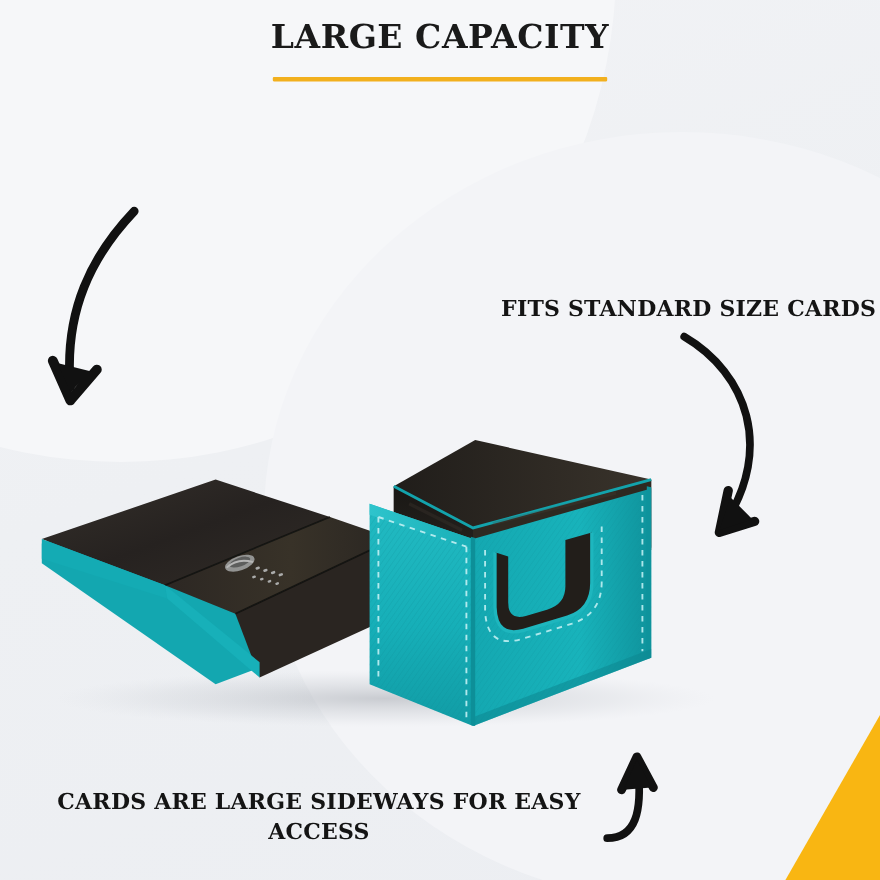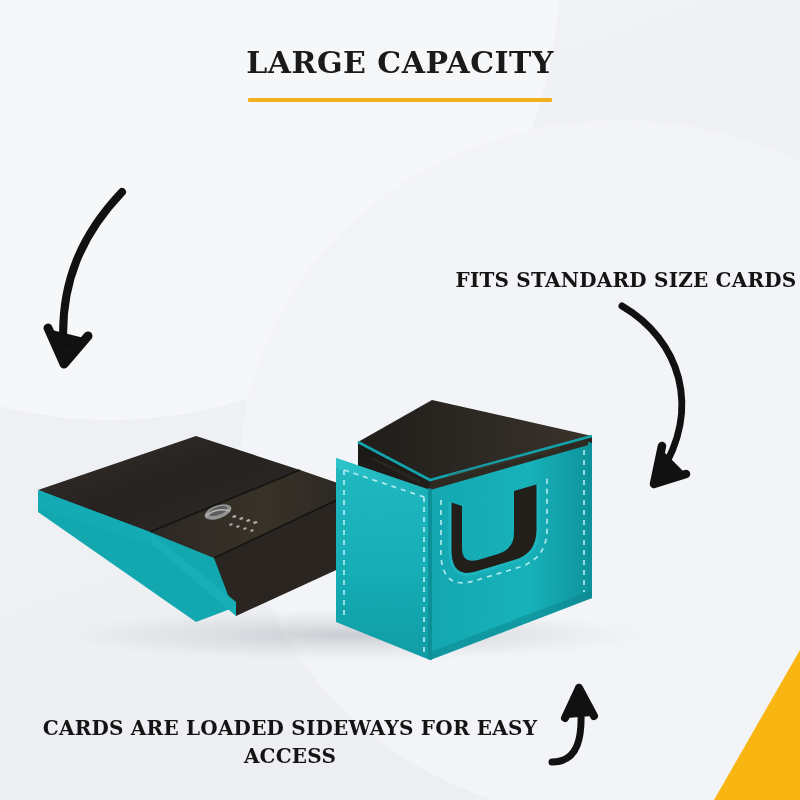--- a/index.html
+++ b/index.html
@@ -50,21 +50,20 @@
     border-bottom: 150px solid #F9B612;
   }
 
   
   .header {
     position: absolute;
     top: 18px;
     left: 0;
     width: 800px;
     text-align: center;
-    margin-top: 28px;
   }
   .header-title {
     font-family: "DejaVu Serif", serif;
     font-weight: bold;
     font-size: 30px;
     letter-spacing: 0.5px;
     color: #1a1a1a;
     line-height: 1.1;
   }
   .header-rule {
@@ -257,21 +256,21 @@
 
       <path d="M430 322 L592 260 L592 268 L430 330 Z" fill="#0C868F" opacity="0.55"></path>
 
       <path d="M428 158 L432 159 L432 330 L428 329 Z" fill="#0D8F98"></path>
     </svg>
   </div>
 
 
   <div class="callout callout-fits">FITS STANDARD SIZE CARDS</div>
 
-  <div class="callout callout-sideways">CARDS ARE LOADED SIDEWAYS FOR EASY ACCESS</div>
+  <div class="callout callout-sideways">CARDS ARE LARGE SIDEWAYS FOR EASY ACCESS</div>
 
   <svg class="arrow-svg arrow-a" width="150" height="220" viewBox="0 0 150 220">
     <path d="M104 14 C 66 54, 40 104, 46 174" stroke="#111111" stroke-width="8" fill="none" stroke-linecap="round"></path>
     <path d="M46 186 L30 150 M46 186 L70 158" stroke="#111111" stroke-width="9" fill="none" stroke-linecap="round" stroke-linejoin="round"></path>
     <path d="M46 178 L34 152 L66 160 Z" fill="#111111"></path>
   </svg>
 
   <svg class="arrow-svg arrow-b" width="130" height="215" viewBox="0 0 130 215">
     <path d="M16 18 C 74 52, 96 120, 54 186" stroke="#111111" stroke-width="7" fill="none" stroke-linecap="round"></path>
     <path d="M48 196 L56 158 M48 196 L80 186" stroke="#111111" stroke-width="8.5" fill="none" stroke-linecap="round" stroke-linejoin="round"></path>

